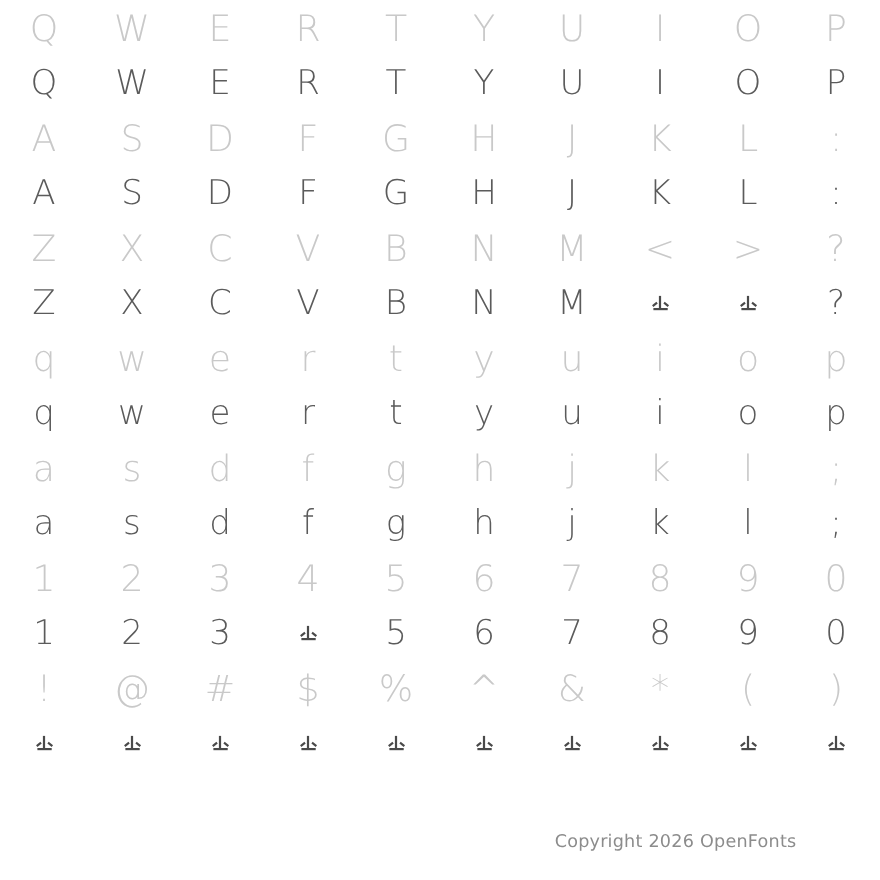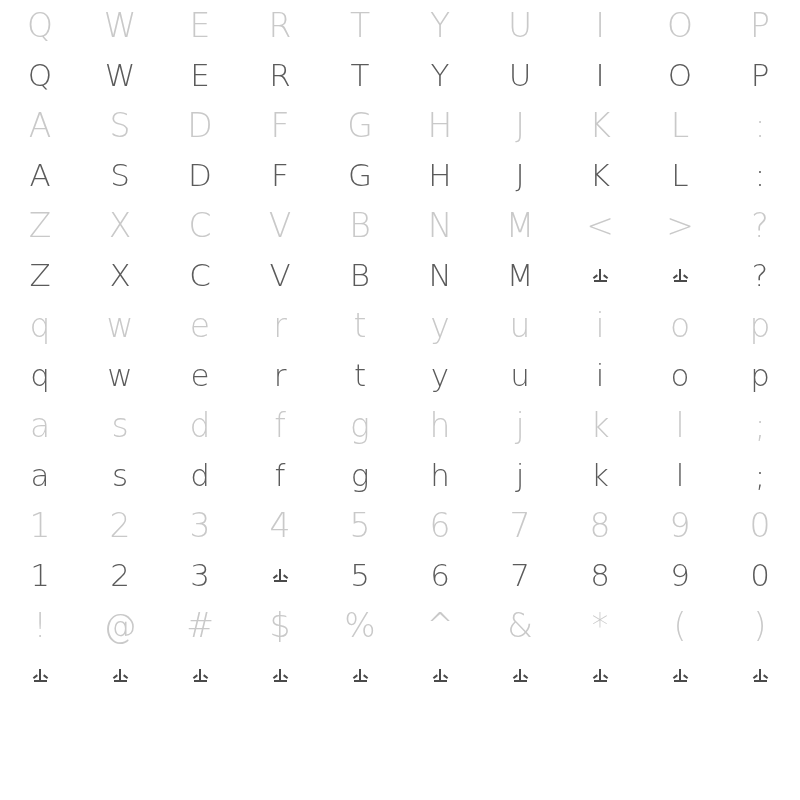--- a/index.html
+++ b/index.html
@@ -313,13 +313,14 @@
           <i></i>
         </span>
       </div>
       <div class="cell glyphbox">
         <span class="notdef">
           <i></i>
           <i></i>
         </span>
       </div>
     </div>
+  <div class="copyright">Copyright 2026 OpenFonts</div>
 </div>
 
 </body></html>

